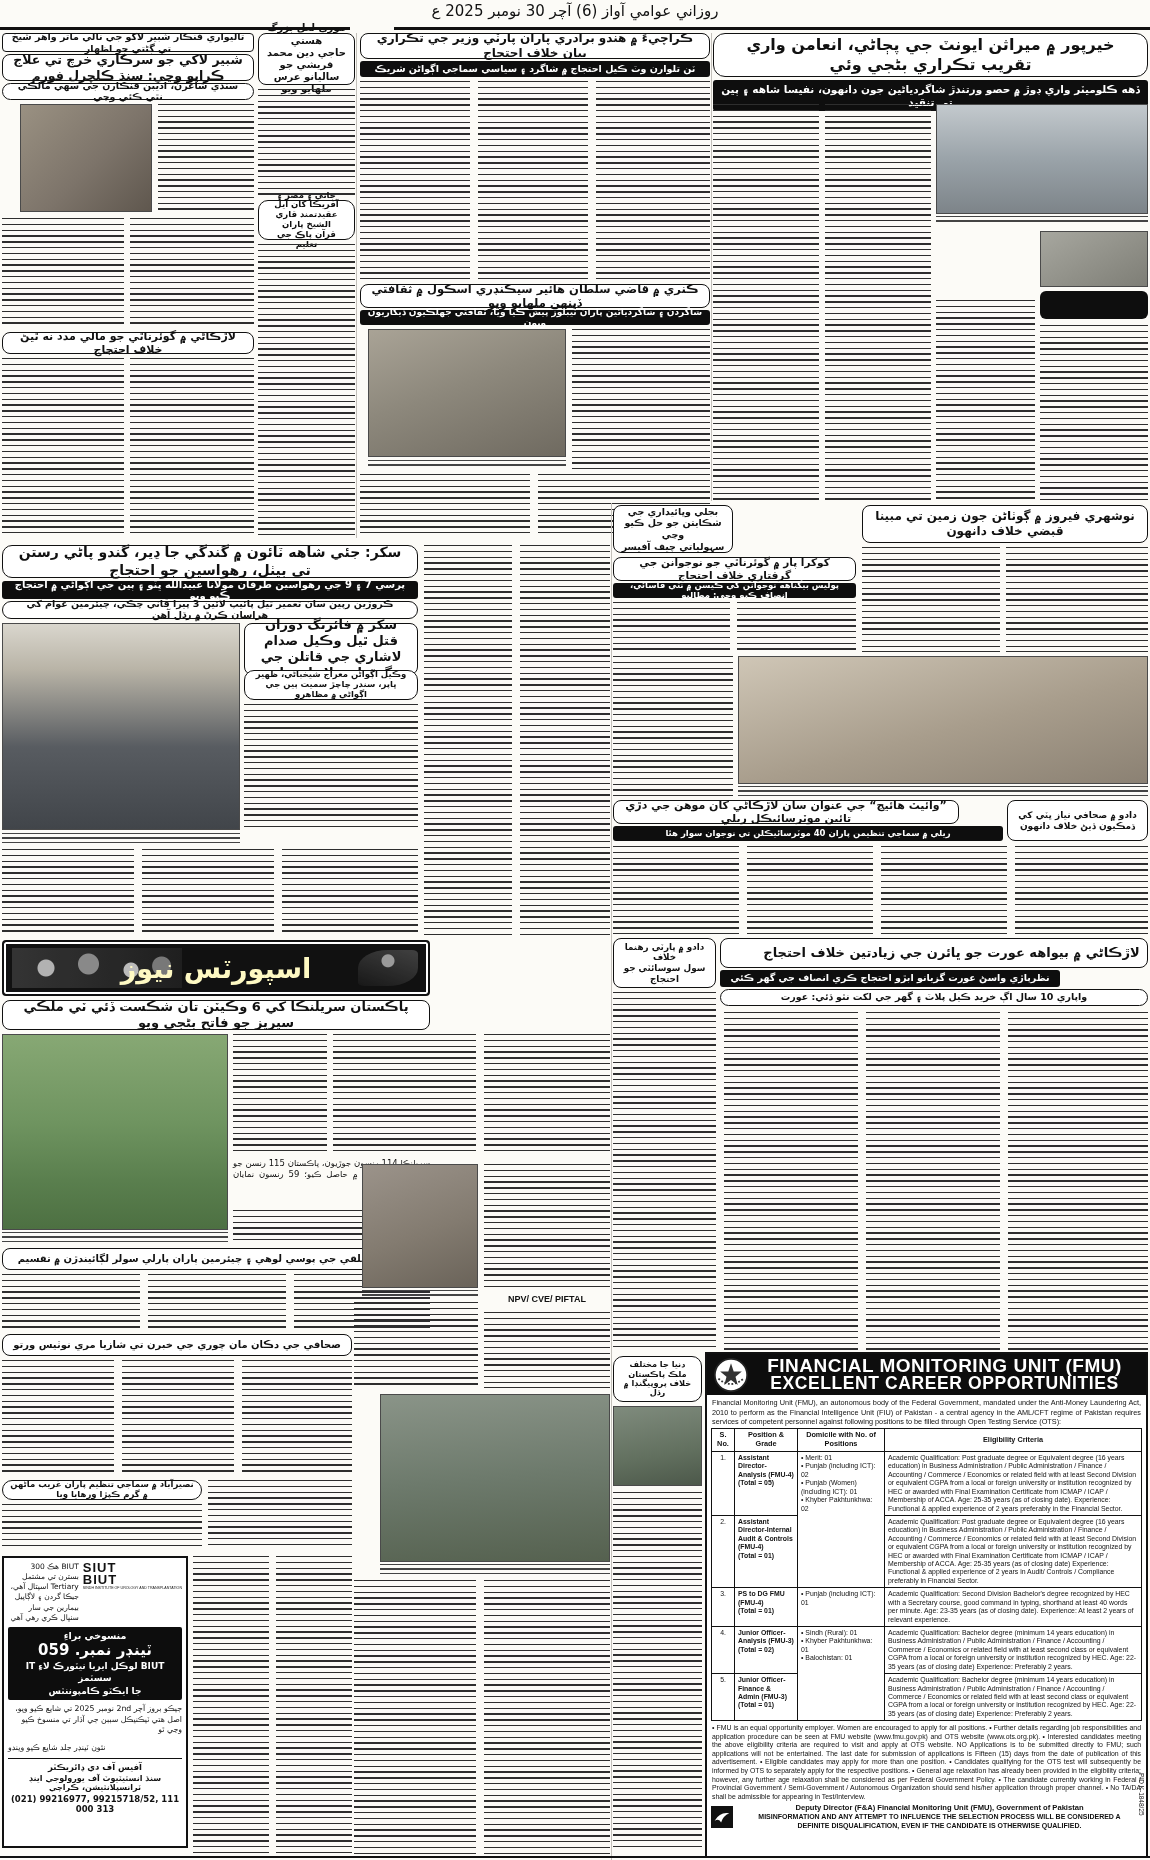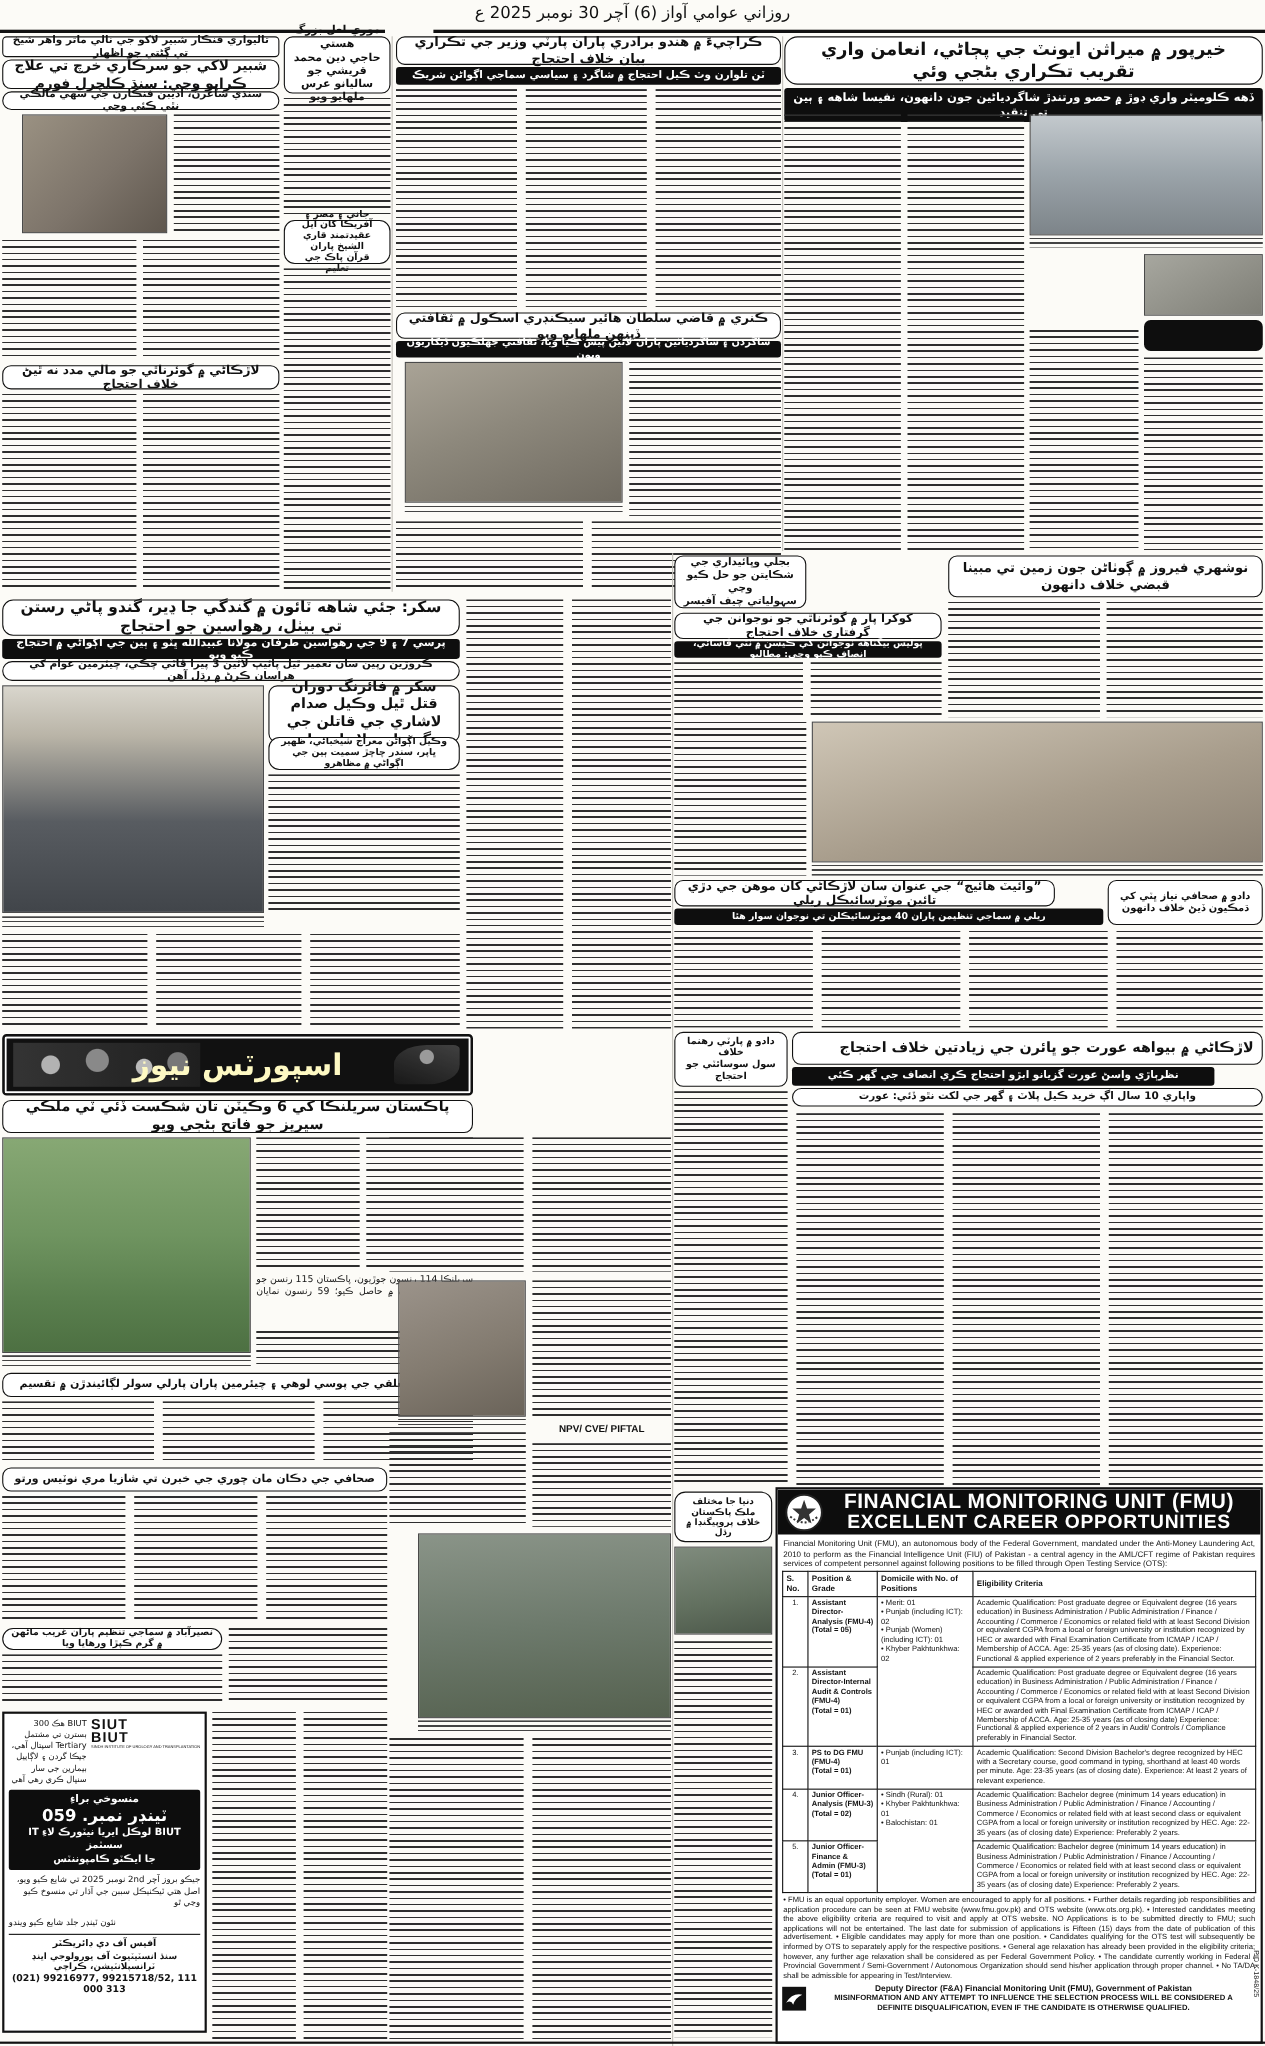--- a/index.html
+++ b/index.html
@@ -20,21 +20,21 @@
   .vr{background:#c3c0ba;width:1px;}
   
   #fmu{direction:ltr;border:2px solid #111;background:#fff;font-family:"Liberation Sans","DejaVu Sans",sans-serif;overflow:hidden;}
   #fmu .hdr{background:#0d0d0d;color:#fff;display:flex;align-items:center;padding:2px 6px;}
   #fmu .hdr .tt{flex:1;text-align:center;font-weight:bold;line-height:1.02;}
   #fmu .t1{font-size:19px;letter-spacing:.5px;}
   #fmu .t2{font-size:17.5px;letter-spacing:.6px;}
   #fmu .intro{font-size:7.3px;line-height:1.28;text-align:justify;padding:3px 5px 2px 5px;}
   #fmu table{border-collapse:collapse;width:calc(100% - 8px);margin:0 4px;}
   #fmu th,#fmu td{border:1px solid #111;font-size:6.9px;line-height:1.22;padding:2px 3px;vertical-align:top;}
-  #fmu th{text-align:left;vertical-align:middle;font-size:7.3px;}
+  #fmu th{text-align:center;vertical-align:middle;font-size:7.3px;}
   #fmu td.pos{font-weight:bold;white-space:pre-line;width:56px;}
   #fmu td.dom{white-space:pre-line;width:80px;}
   #fmu td.sno{width:16px;text-align:center;}
   #fmu .notes{font-size:6.9px;line-height:1.24;text-align:justify;padding:3px 5px 0 5px;}
   #fmu .sig{font-size:7.6px;text-align:center;font-weight:bold;padding-top:2px;}
   #fmu .disc{font-size:7.0px;text-align:center;font-weight:bold;padding:1px 14px 3px 14px;line-height:1.2;}
   #fmu .pid{position:absolute;right:1px;bottom:40px;writing-mode:vertical-rl;font-size:6.5px;color:#222;}
   
   #tender{border:2.2px solid #111;background:#fff;padding:4px;font-size:8px;overflow:hidden;}
   #tender .black{background:#0d0d0d;color:#fff;text-align:center;border-radius:2px;padding:3px 2px;margin:4px 0;}
@@ -88,21 +88,21 @@
 قرآن پاڪ جي تعليم</div>
   <div class="a gk" style="left:258px;top:244px;width:97px;height:294px;"></div>
   <div class="a vr" style="left:356px;top:33px;height:505px;"></div>
 
   <div class="a hl" style="left:360px;top:33px;width:350px;height:26px;font-size:12px;">ڪراچيءَ ۾ هندو برادري پاران پارٽي وزير جي تڪراري بيان خلاف احتجاج</div>
   <div class="a bar" style="left:360px;top:61px;width:350px;height:16px;font-size:9.5px;">ٽن تلوارن وٽ ڪيل احتجاج ۾ شاگرد ۽ سياسي سماجي اڳواڻن شريڪ</div>
   <div class="a gk" style="left:360px;top:81px;width:110px;height:198px;"></div>
   <div class="a gk" style="left:478px;top:81px;width:110px;height:198px;"></div>
   <div class="a gk" style="left:596px;top:81px;width:114px;height:198px;"></div>
   <div class="a hl" style="left:360px;top:284px;width:350px;height:24px;font-size:11.5px;">ڪنري ۾ قاضي سلطان هائير سيڪنڊري اسڪول ۾ ثقافتي ڏينهن ملهايو ويو</div>
-  <div class="a bar" style="left:360px;top:310px;width:350px;height:15px;font-size:9px;">شاگردن ۽ شاگردياڻين پاران لائين پيش ڪيا ويا، ثقافتي جهلڪيون ڏيکاريون ويون</div>
+  <div class="a bar" style="left:360px;top:310px;width:350px;height:15px;font-size:9px;">شاگردن ۽ شاگردياڻين پاران ٽيبلوز پيش ڪيا ويا، ثقافتي جهلڪيون ڏيکاريون ويون</div>
   <div class="a ph" style="left:368px;top:329px;width:198px;height:128px;background:linear-gradient(160deg,#a9a396 0%,#8d887c 45%,#6f6a60 100%);"></div>
   <div class="a cap" style="left:368px;top:460px;width:198px;height:9px;"></div>
   <div class="a gk" style="left:572px;top:329px;width:138px;height:140px;"></div>
   <div class="a gk" style="left:360px;top:474px;width:170px;height:64px;"></div>
   <div class="a gk" style="left:538px;top:474px;width:172px;height:64px;"></div>
   <div class="a vr" style="left:711px;top:33px;height:468px;"></div>
 
   <div class="a hl" style="left:713px;top:33px;width:435px;height:44px;font-size:16px;border-radius:12px;">خيرپور ۾ ميراثن ايونٽ جي پڄاڻي، انعامن واري تقريب تڪراري بڻجي وئي</div>
   <div class="a bar" style="left:713px;top:80px;width:435px;height:31px;font-size:10.5px;">ڏهه ڪلوميٽر واري ڊوڙ ۾ حصو ورتندڙ شاگردياڻين جون دانهون، نفيسا شاهه ۽ ٻين تي تنقيد</div>
   <div class="a ph" style="left:936px;top:104px;width:212px;height:110px;background:linear-gradient(180deg,#c3c9cd 0%,#9aa3a9 50%,#7d8489 100%);"></div>
@@ -148,21 +148,21 @@
   <div class="a bar" style="left:613px;top:826px;width:390px;height:15px;font-size:8.5px;">ريلي ۾ سماجي تنظيمن پاران 40 موٽرسائيڪلن تي نوجوان سوار هئا</div>
   <div class="a hl" style="left:1007px;top:800px;width:141px;height:41px;font-size:9px;">دادو ۾ صحافي نياز ڀٽي کي ڌمڪيون ڏيڻ خلاف دانهون</div>
   <div class="a gk" style="left:613px;top:846px;width:126px;height:88px;"></div>
   <div class="a gk" style="left:747px;top:846px;width:126px;height:88px;"></div>
   <div class="a gk" style="left:881px;top:846px;width:126px;height:88px;"></div>
   <div class="a gk" style="left:1015px;top:846px;width:133px;height:88px;"></div>
 
   <div class="a hl ml" style="left:613px;top:938px;width:103px;height:50px;font-size:8.8px;">دادو ۾ پارٽي رهنما خلاف
 سول سوسائٽي جو احتجاج</div>
   <div class="a hl" style="left:720px;top:938px;width:428px;height:30px;font-size:13px;padding-left:41px;">لاڙڪاڻي ۾ بيواهه عورت جو ڀائرن جي زيادتين خلاف احتجاج</div>
-  <div class="a bar" style="left:720px;top:970px;width:384px;height:17px;font-size:9.5px;">نظرٻاڙي واسڻ عورت گزيانو ابڙو احتجاج ڪري انصاف جي گهر ڪئي</div>
+  <div class="a bar" style="left:720px;top:970px;width:340px;height:17px;font-size:9.5px;">نظرٻاڙي واسڻ عورت گزيانو ابڙو احتجاج ڪري انصاف جي گهر ڪئي</div>
   <div class="a obar" style="left:720px;top:989px;width:428px;height:17px;font-size:9.5px;">واپاري 10 سال اڳ خريد ڪيل پلاٽ ۽ گهر جي لکت نٿو ڏئي: عورت</div>
   <div class="a gk" style="left:613px;top:992px;width:103px;height:358px;"></div>
   <div class="a gk" style="left:724px;top:1012px;width:134px;height:338px;"></div>
   <div class="a gk" style="left:866px;top:1012px;width:134px;height:338px;"></div>
   <div class="a gk" style="left:1008px;top:1012px;width:140px;height:338px;"></div>
 
   <div class="a obar ml" style="left:613px;top:1356px;width:89px;height:46px;font-size:8.2px;">دنيا جا مختلف ملڪ پاڪستان
 خلاف پروپيگنڊا ۾ رڌل</div>
   <div class="a ph" style="left:613px;top:1406px;width:89px;height:80px;background:linear-gradient(170deg,#7f8b7d 0%,#62705f 60%,#4c584a 100%);"></div>
   <div class="a gk" style="left:613px;top:1492px;width:89px;height:360px;"></div>

